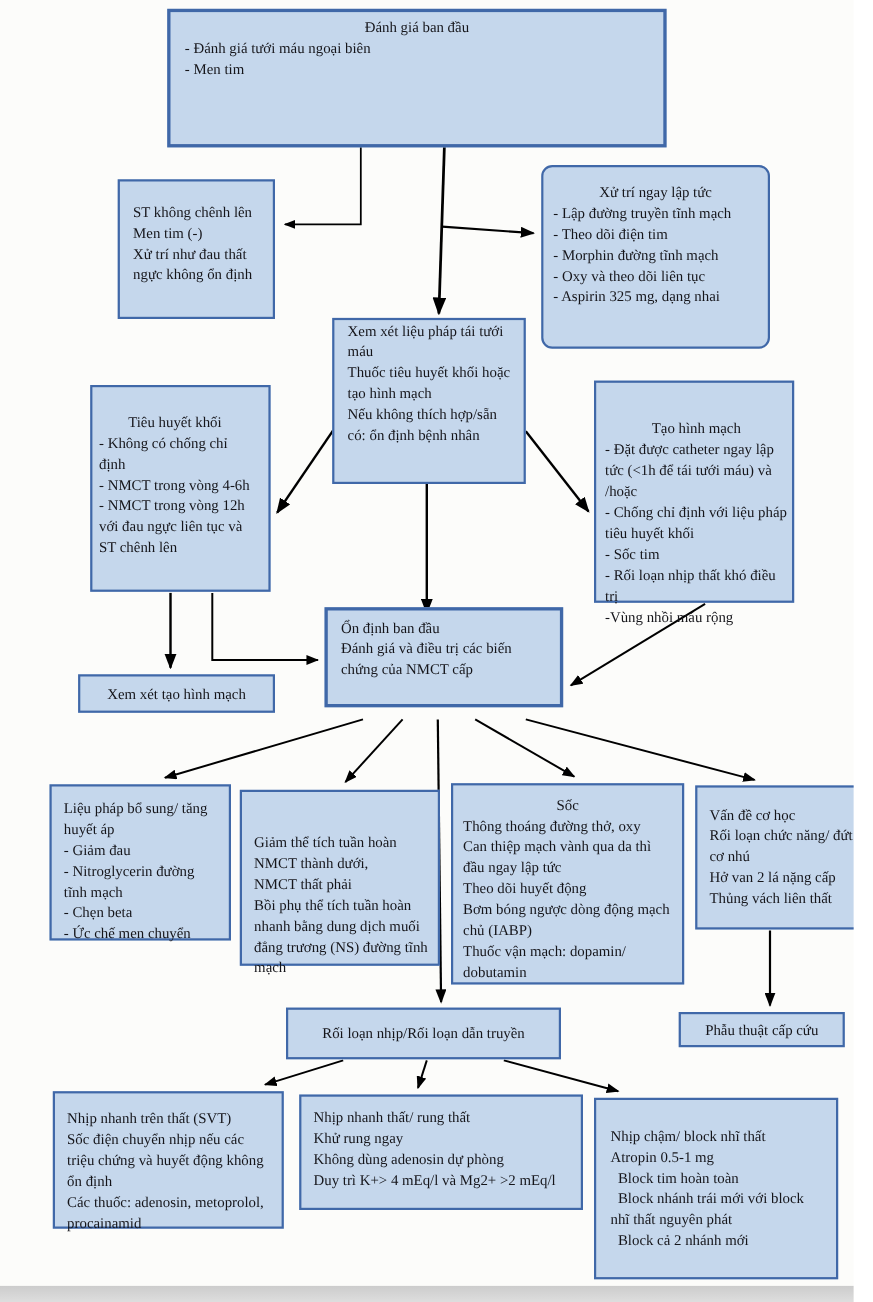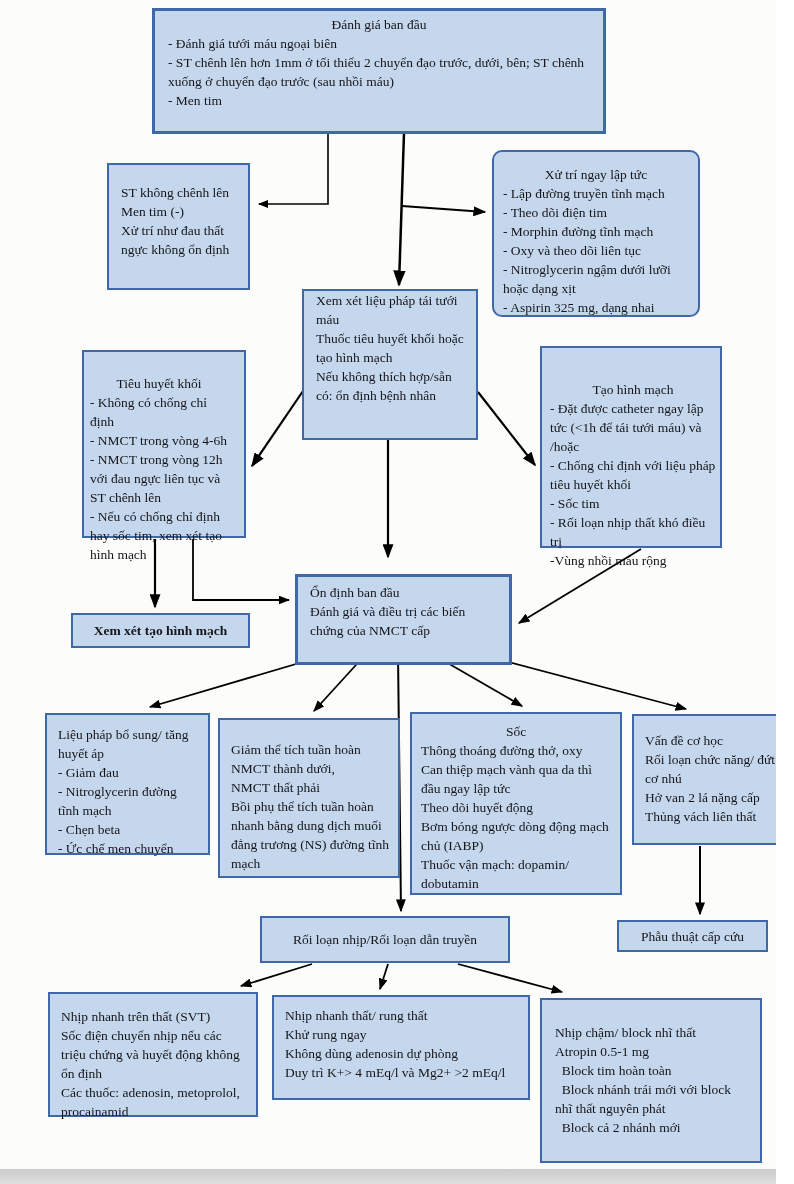--- a/index.html
+++ b/index.html
@@ -18,24 +18,24 @@
   .box .title { text-align:center; }
   .flex-center { display:flex; align-items:center; justify-content:center; text-align:center; }
 
   
   .b-initial      { left:152px; top:8px;   width:454px; height:126px; border-width:3px; padding:4px 13px; }
   .b-nost         { left:107px; top:163px; width:143px; height:127px; padding-top:18px; padding-left:12px; }
   .b-immediate    { left:492px; top:150px; width:208px; height:167px; padding-top:13px;border-radius:10px; }
   .b-reperfusion  { left:302px; top:289px; width:176px; height:151px; padding-top:0; padding-left:12px; }
   .b-thrombo      { left:82px;  top:350px; width:164px; height:188px; padding-top:22px; padding-left:6px; padding-right:16px; }
   .b-angio        { left:540px; top:346px; width:182px; height:202px; padding-top:32px; padding-left:8px; padding-right:4px; }
-  .b-consider     { left:71px;  top:613px; width:179px; height:35px;font-weight:bold; }
-  .b-stabilize    { left:295px; top:574px; width:217px; height:91px; border-width:3px; padding-left:12px; }
+  .b-consider     { left:71px;  top:613px; width:179px; height:35px; }
+  .b-stabilize    { left:295px; top:552px; width:217px; height:91px; border-width:3px; padding-left:12px; }
   .b-adjunct      { left:45px;  top:713px; width:165px; height:142px; padding-top:10px; padding-left:11px; }
-  .b-hypovol      { left:218px; top:718px; width:182px; height:160px; padding-top:20px; padding-left:11px; }
+  .b-hypovol      { left:218px; top:718px; width:182px; height:160px; padding-top:36px; padding-left:11px; }
   .b-shock        { left:410px; top:712px; width:212px; height:183px; padding-top:8px; }
   .b-mech         { left:632px; top:714px; width:158px; height:131px; padding-top:15px; padding-left:11px; }
   .b-arrhythmia   { left:260px; top:916px; width:250px; height:47px; }
   .b-surgery      { left:617px; top:920px; width:151px; height:32px; }
   .b-svt          { left:48px;  top:992px; width:210px; height:125px; padding-top:13px; padding-left:11px; }
   .b-vt           { left:272px; top:995px; width:258px; height:105px; padding-top:9px; padding-left:11px; }
   .b-brady        { left:540px; top:998px; width:222px; height:165px; padding-top:23px; padding-left:13px; }
 
   .arrows { position:absolute; left:0; top:0; pointer-events:none; }
   .arrows line, .arrows polyline { stroke:#000000; fill:none; }
@@ -72,52 +72,49 @@
     <line x1="478" y1="654" x2="686" y2="709" stroke-width="1.8" marker-end="url(#ah)"></line>
     <line x1="700" y1="846" x2="700" y2="914" stroke-width="2" marker-end="url(#ah)"></line>
     <line x1="312" y1="964" x2="241" y2="986" stroke-width="1.8" marker-end="url(#ah)"></line>
     <line x1="388" y1="964" x2="380" y2="989" stroke-width="1.8" marker-end="url(#ah)"></line>
     <line x1="458" y1="964" x2="562" y2="992" stroke-width="1.8" marker-end="url(#ah)"></line>
   </svg>
 
   <div class="box b-initial">
     <div class="title">Đánh giá ban đầu</div>
     <div>- Đánh giá tưới máu ngoại biên</div>
-    <div>- ST chênh lên hơn 1mm ở tối thiểu 2 chuyển đạo trước, dưới, bên; ST chênh xuống ở chuyển đạo trước (sau nhồi máu)</div>
     <div>- Men tim</div>
   </div>
 
   <div class="box b-nost">
     <div>ST không chênh lên</div>
     <div>Men tim (-)</div>
     <div>Xử trí như đau thất ngực không ổn định</div>
   </div>
 
   <div class="box b-immediate">
     <div class="title">Xử trí ngay lập tức</div>
     <div>- Lập đường truyền tĩnh mạch</div>
     <div>- Theo dõi điện tim</div>
     <div>- Morphin đường tĩnh mạch</div>
     <div>- Oxy và theo dõi liên tục</div>
-    <div>- Nitroglycerin ngậm dưới lưỡi hoặc dạng xịt</div>
     <div>- Aspirin 325 mg, dạng nhai</div>
   </div>
 
   <div class="box b-reperfusion">
     <div>Xem xét liệu pháp tái tưới máu</div>
     <div>Thuốc tiêu huyết khối hoặc tạo hình mạch</div>
     <div>Nếu không thích hợp/sẵn có: ổn định bệnh nhân</div>
   </div>
 
   <div class="box b-thrombo">
     <div class="title">Tiêu huyết khối</div>
     <div>- Không có chống chỉ định</div>
     <div>- NMCT trong vòng 4-6h</div>
     <div>- NMCT trong vòng 12h với đau ngực liên tục và ST chênh lên</div>
-    <div>- Nếu có chống chỉ định hay sốc tim, xem xét tạo hình mạch</div>
   </div>
 
   <div class="box b-angio">
     <div class="title">Tạo hình mạch</div>
     <div>- Đặt được catheter ngay lập tức (&lt;1h để tái tưới máu) và /hoặc</div>
     <div>- Chống chỉ định với liệu pháp tiêu huyết khối</div>
     <div>- Sốc tim</div>
     <div>- Rối loạn nhịp thất khó điều trị</div>
     <div>-Vùng nhồi máu rộng</div>
   </div>

